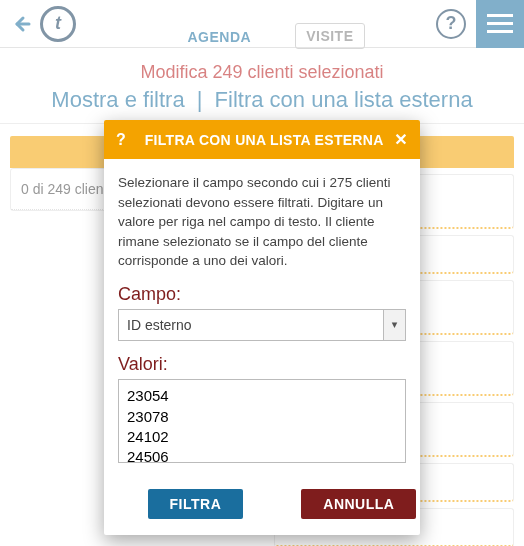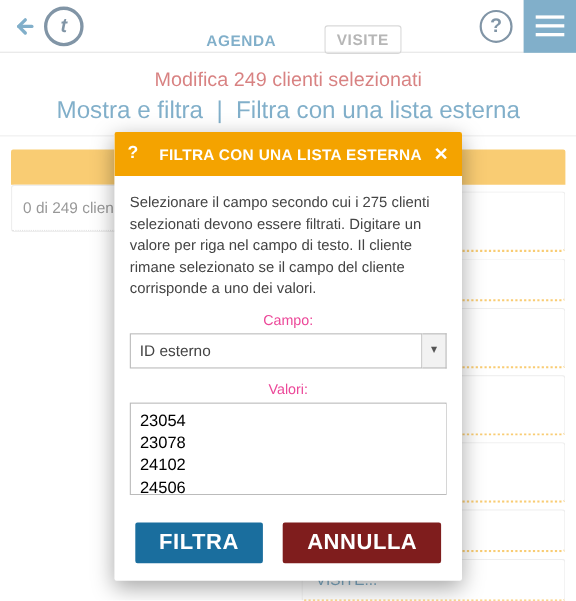--- a/index.html
+++ b/index.html
@@ -129,43 +129,43 @@
     padding:10px 12px;
     font-weight:bold;font-size:14px;letter-spacing:0.3px;
   }
   .dialog-header .q {margin-right:16px;font-size:16px;}
   .dialog-header .dlg-title {flex:1;text-align:center;padding-right:8px;}
   .dialog-header .x {cursor:pointer;font-size:16px;}
   .dialog-body {
     padding:14px 14px 10px 14px;
     font-size:13.5px;color:#444;line-height:1.45;
   }
-  .field-label {margin-top:10px;font-size:13px;color:#ec4899;text-align:center;}
+  .field-label {margin-top:10px;font-size:18px;color:#7f1d1d;}
   .select-wrap {
     display:flex;margin-top:2px;
   }
   .select-input {
     flex:1;border:1px solid #bbb;padding:5px 8px;font-size:14px;background:#fff;
   }
   .select-btn {
     width:22px;border:1px solid #bbb;border-left:none;background:#f2f2f2;
     display:flex;align-items:center;justify-content:center;font-size:11px;color:#555;
   }
   .textarea {
     width:100%;height:84px;margin-top:2px;
     border:1px solid #bbb;padding:6px 8px;font-size:15px;
     resize:none;font-family:Arial,Helvetica,sans-serif;line-height:1.35;
   }
   .dialog-actions {
     display:flex;justify-content:center;gap:18px;
     padding:10px 0 16px 0;
   }
   .btn {
-    padding:7px 22px;font-weight:bold;font-size:20px;letter-spacing:0.5px;
-    border:none;cursor:pointer;color:#fff;border-radius:2px;
+    padding:7px 22px;font-weight:bold;font-size:14px;letter-spacing:0.5px;
+    border:none;cursor:pointer;color:#fff;border-radius:2px;margin-left:40px;
   }
   .btn-primary {background:#1a6e9e;}
   .btn-secondary {background:#7f1d1d;}
 </style>
 </head>
 <body>
 
 <div class="header">
   <div class="back-arrow">
     <svg width="24" height="24" viewBox="0 0 24 24" fill="none" stroke="#1a6e9e" stroke-width="3" stroke-linecap="round" stroke-linejoin="round">

